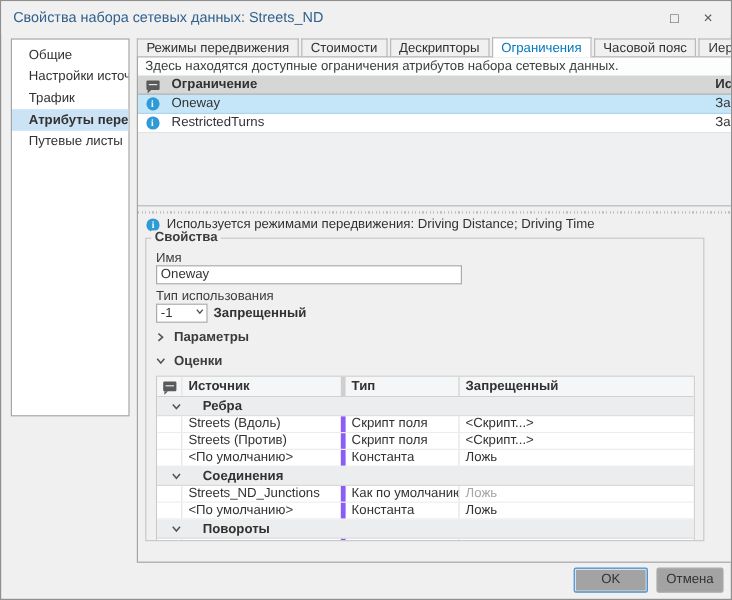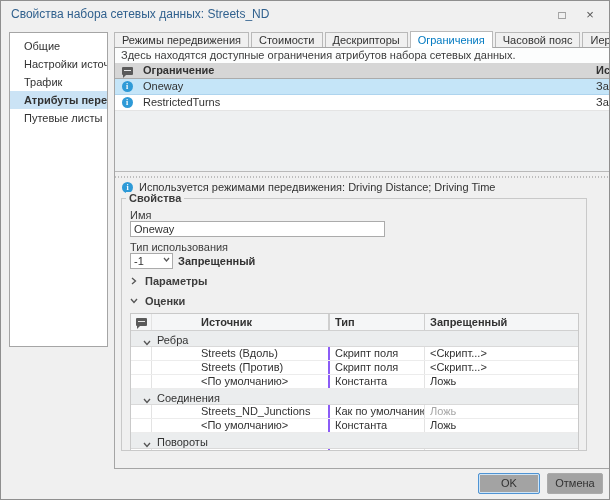--- a/index.html
+++ b/index.html
@@ -57,24 +57,24 @@
   .fld-label{position:absolute;left:8px;color:#3c3c3c;}
   .txtinput{position:absolute;left:8px;width:250px;height:14px;background:#fff;border:1px solid #ababab;line-height:14px;padding-left:3px;}
   .select{position:absolute;left:8px;width:38px;height:14px;background:#fff;border:1px solid #ababab;line-height:14px;padding-left:3px;}
   .select .chev{position:absolute;right:2px;top:3px;}
   .inline-bold{position:absolute;font-weight:bold;}
   .sectionrow{position:absolute;left:8px;display:flex;align-items:center;gap:7px;font-weight:bold;color:#3c3c3c;cursor:default;}
 
   
   .etable{position:absolute;left:8px;top:146px;width:449px;background:#fff;border:1px solid #c9c9c9;box-sizing:border-box;}
   .ehead{display:flex;height:16px;line-height:16px;background:#f5f6f7;border-bottom:1px solid #d0d0d0;font-weight:bold;}
-  .egroup{display:flex;align-items:flex-end;gap:6px;height:15px;background:#ebedee;border-bottom:1px solid #d9d9d9;font-weight:normal;padding-left:12px;}
+  .egroup{display:flex;align-items:center;gap:18px;height:15px;background:#ebedee;border-bottom:1px solid #d9d9d9;font-weight:bold;padding-left:12px;}
   .erow{display:flex;height:13px;line-height:13px;background:#fff;border-bottom:1px solid #ececec;}
   .e-ic{width:20px;flex:0 0 20px;display:flex;align-items:center;justify-content:center;border-right:1px solid #e3e3e3;}
-  .e-src{width:127px;flex:0 0 127px;padding-left:5px;border-right:2px solid #8b5cf6;overflow:hidden;white-space:nowrap;margin-left:44px;}
+  .e-src{width:127px;flex:0 0 127px;padding-left:5px;border-right:4px solid #8b5cf6;overflow:hidden;white-space:nowrap;}
   .e-type{width:89px;flex:0 0 89px;padding-left:5px;border-right:1px solid #e3e3e3;overflow:hidden;white-space:nowrap;}
   .e-val{flex:1;padding-left:5px;overflow:hidden;white-space:nowrap;}
   .ehead .e-src,.ehead .e-type,.ehead .e-val{border-right-color:#cfcfcf;}
   .muted{color:#a6a6a6;}
 
   
   .vscroll{position:absolute;right:5px;top:150px;width:12px;height:253px;background:#f3f3f3;border:1px solid #dcdcdc;box-sizing:border-box;}
   .vscroll .arrow{position:absolute;left:0;width:100%;height:11px;display:flex;align-items:center;justify-content:center;}
   .vscroll .up{top:0;}
   .vscroll .down{bottom:0;}

